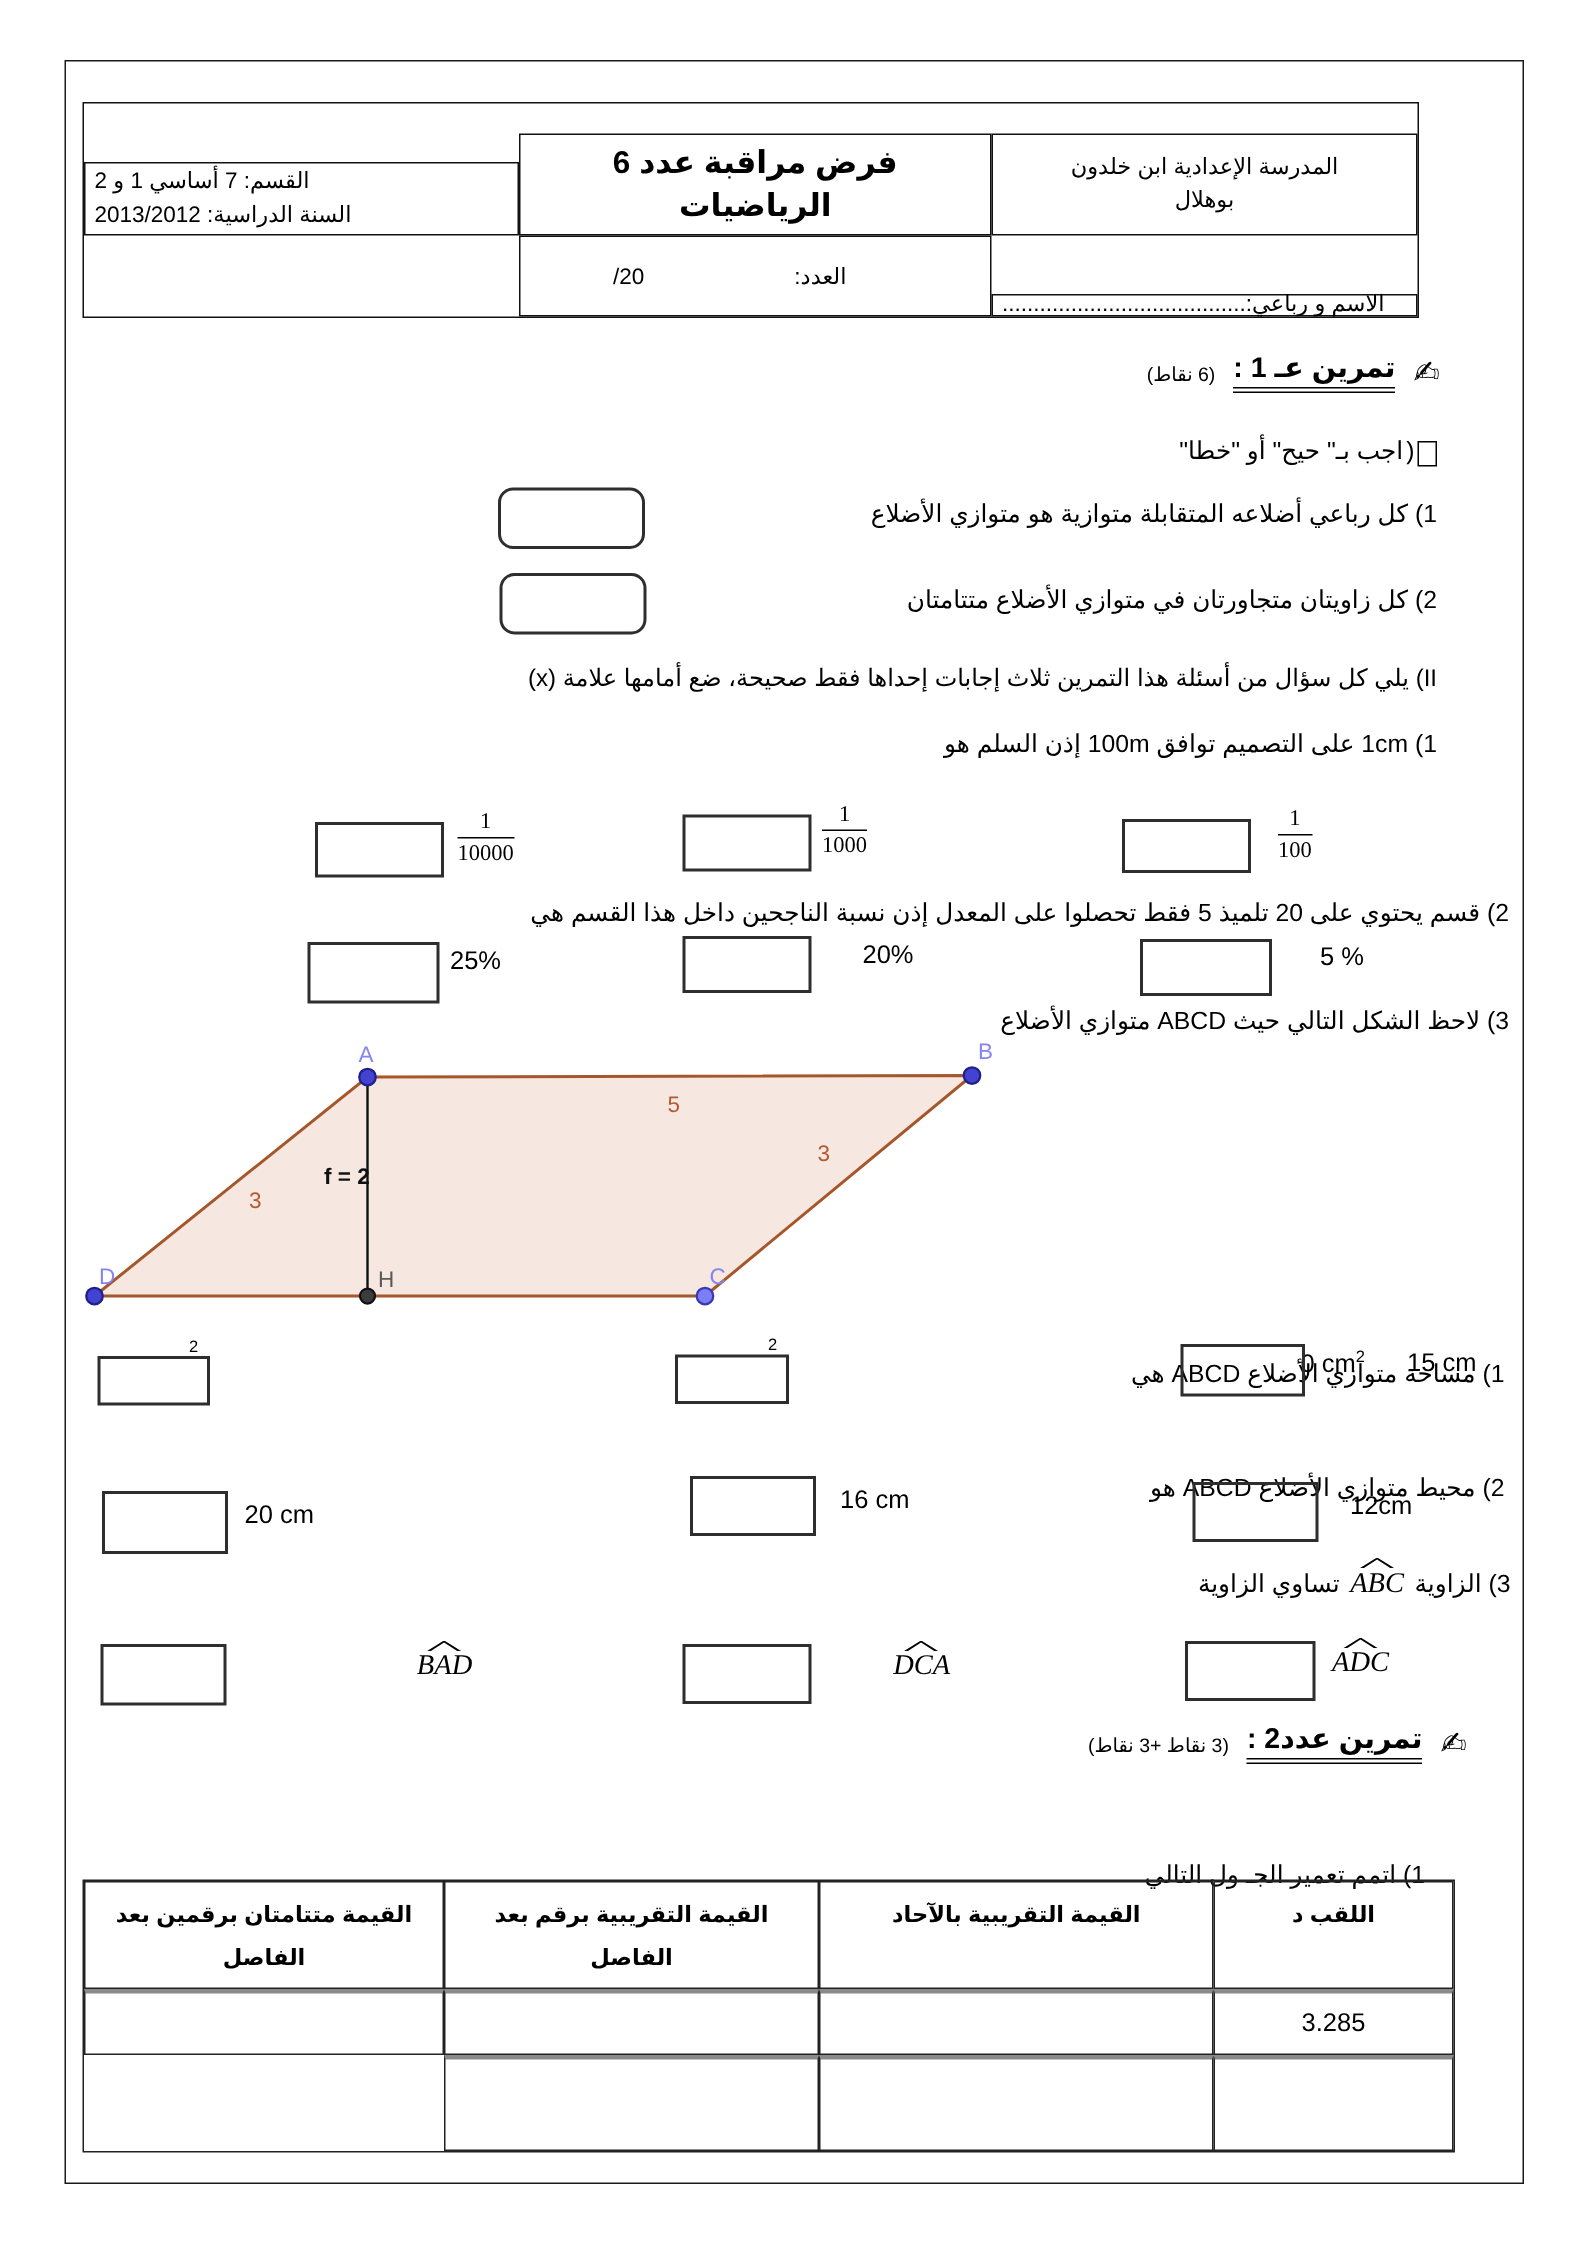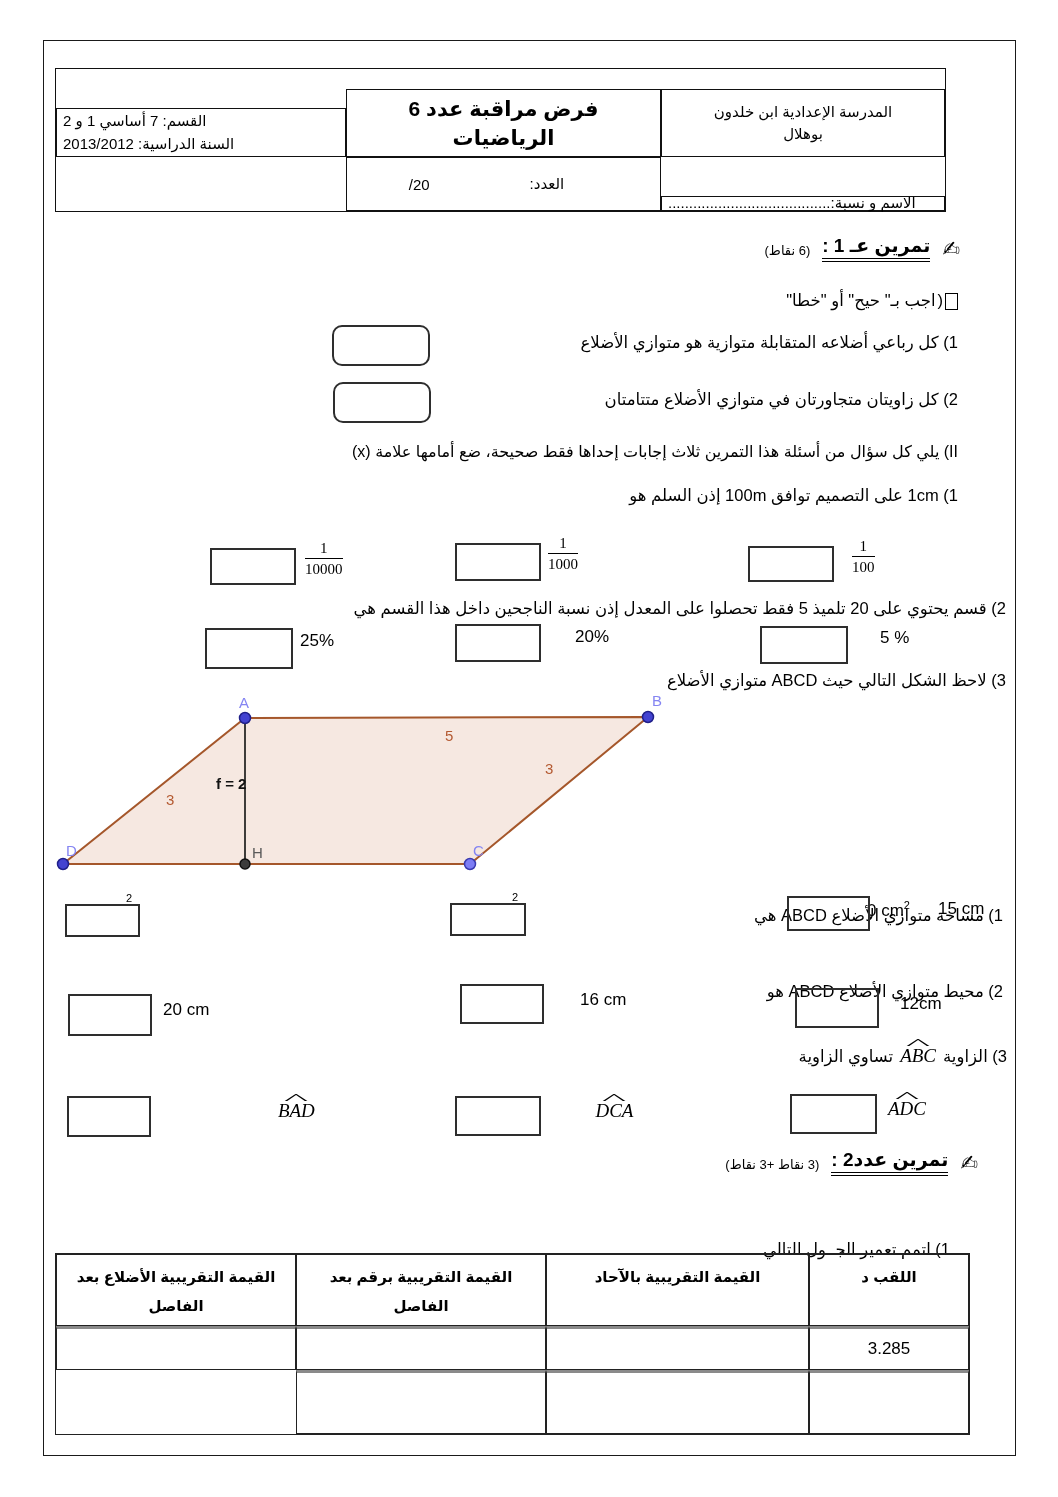--- a/index.html
+++ b/index.html
@@ -74,21 +74,21 @@
   </div>
   <div class="cell-center examtitle">
     <span>فرض مراقبة عدد 6</span>
     <span>الرياضيات</span>
   </div>
   <div class="cell-right small">
     <span>القسم: 7 أساسي 1 و 2</span>
     <span>السنة الدراسية: 2013/2012</span>
   </div>
   <div class="cell-right small">
-    <span>الاسم و نسبة:.......................................</span>
+    <span>الاسم و رباعي:.......................................</span>
   </div>
   <div class="scorecell">
     <span>العدد:</span>
     <span dir="ltr">/20</span>
   </div>
 </div>
 
 
 <div class="abs exhead" style="top:234px;right:98px;">
   <span class="penicon">✍</span>
@@ -172,21 +172,21 @@
 <div class="box" style="left:450px;top:903px;width:72px;height:29px;"></div>
 <div class="supmark" style="left:512px;top:891px;">2</div>
 <div class="box" style="left:65px;top:904px;width:71px;height:29px;"></div>
 <div class="supmark" style="left:126px;top:892px;">2</div>
 
 <div class="ln" style="top:951px;right:55px;margin-top:31px;">2) محيط متوازي الأضلاع ABCD هو</div>
 
 
 <div class="opt" style="left:900px;top:994px;">12cm</div>
 <div class="box" style="left:795px;top:988px;width:80px;height:36px;"></div>
-<div class="opt" style="left:580px;top:990px;">16 cm</div>
+<div class="opt" style="left:560px;top:990px;">16 cm</div>
 <div class="box" style="left:460px;top:984px;width:80px;height:36px;"></div>
 <div class="opt" style="left:163px;top:1000px;">20 cm</div>
 <div class="box" style="left:68px;top:994px;width:80px;height:38px;"></div>
 
 <div class="abs" style="top:1045px;right:51px;display:flex;direction:rtl;align-items:center;gap:7px;font-size:16.5px;">
   <span>3) الزاوية</span>
   <span class="angle">ABC</span>
   <span>تساوي  الزاوية</span>
 </div>
 
@@ -205,21 +205,21 @@
   <span class="expts">(3 نقاط +3 نقاط)</span>
 </div>
 
 <div class="ln" style="top:1202px;right:108px;margin-top:38px;">1) اتمم تعمير الجـ ول التالي</div>
 
 
 <div class="abs btable">
   <div class="hd">اللقب د</div>
   <div class="hd">القيمة التقريبية بالآحاد</div>
   <div class="hd">القيمة التقريبية برقم بعد الفاصل</div>
-  <div class="hd">القيمة التقريبية الأضلاع بعد الفاصل</div>
+  <div class="hd">القيمة متتامتان برقمين بعد الفاصل</div>
 
   <div class="dr val">3.285</div>
   <div class="dr"></div>
   <div class="dr"></div>
   <div class="dr"></div>
 
   <div class="dr"></div>
   <div class="dr"></div>
   <div class="dr"></div>
 </div>

